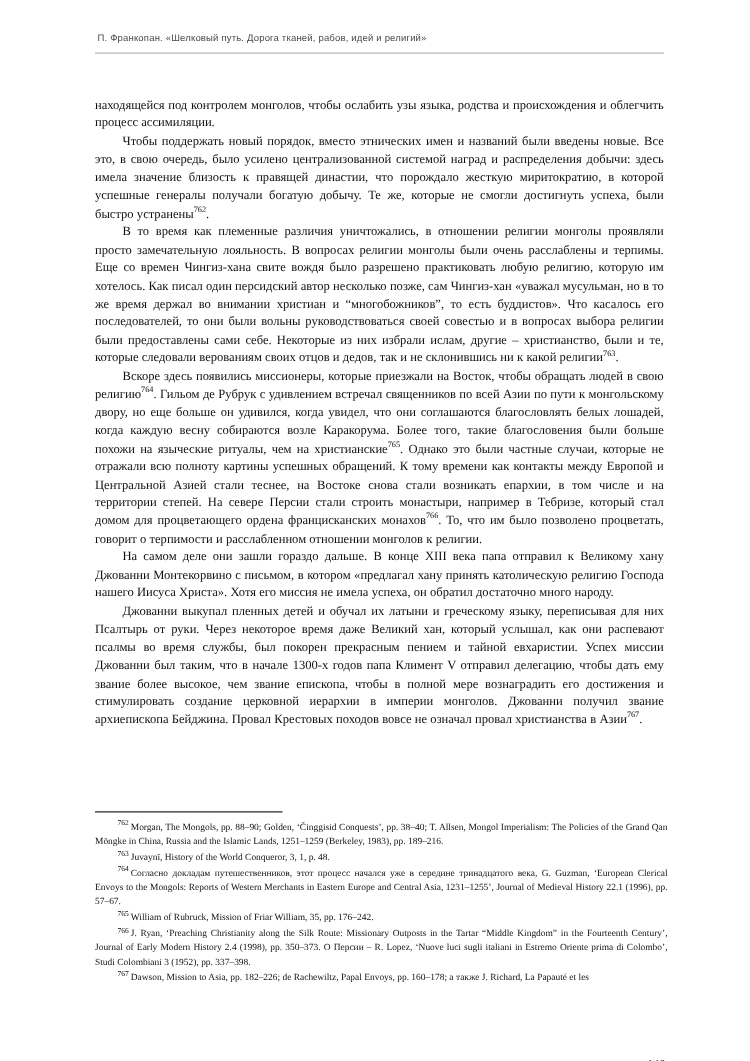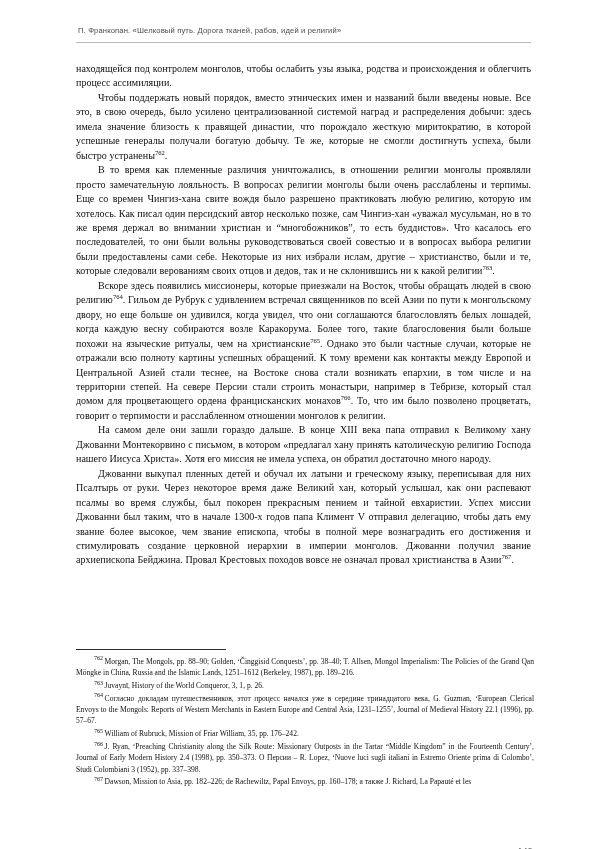--- a/index.html
+++ b/index.html
@@ -54,20 +54,21 @@
     margin: 0;
     font-size: 10.05px;
     line-height: 14.45px;
     text-align: justify;
     text-indent: 22px;
     hyphens: manual;
     word-spacing: 0.1px;
   }
   .para.no-indent {
     text-indent: 0;
+    margin-top: 16px;
   }
   sup {
     font-size: 6.6px;
     vertical-align: super;
     line-height: 0;
   }
 
   
   .fn-rule {
     position: absolute;
@@ -145,25 +146,25 @@
       <span>Джованни выкупал пленных детей и обучал их латыни и греческому языку, переписывая для них Псалтырь от руки. Через некоторое время даже Великий хан, который услышал, как они распевают псалмы во время службы, был покорен прекрасным пением и тайной евхаристии. Успех миссии Джованни был таким, что в начале 1300-х годов папа Климент V отправил делегацию, чтобы дать ему звание более высокое, чем звание епископа, чтобы в полной мере вознаградить его достижения и стимулировать создание церковной иерархии в империи монголов. Джованни получил звание архиепископа Бейджина. Провал Крестовых походов вовсе не означал провал христианства в Азии</span><sup>767</sup><span>.</span>
     </p>
 
   </div>
 
   <div class="fn-rule"></div>
 
   <div class="footnotes">
 
     <p class="fn">
-      <span class="fn-num">762</span><span>Morgan, The Mongols, pp. 88–90; Golden, ‘Činggisid Conquests’, pp. 38–40; T. Allsen, Mongol Imperialism: The Policies of the Grand Qan Möngke in China, Russia and the Islamic Lands, 1251–1612 (Berkeley, 1987), pp. 189–216.</span>
+      <span class="fn-num">762</span><span>Morgan, The Mongols, pp. 88–90; Golden, ‘Činggisid Conquests’, pp. 38–40; T. Allsen, Mongol Imperialism: The Policies of the Grand Qan Möngke in China, Russia and the Islamic Lands, 1251–1259 (Berkeley, 1983), pp. 189–216.</span>
     </p>
 
     <p class="fn">
-      <span class="fn-num">763</span><span>Juvaynī, History of the World Conqueror, 3, 1, p. 26.</span>
+      <span class="fn-num">763</span><span>Juvaynī, History of the World Conqueror, 3, 1, p. 48.</span>
     </p>
 
     <p class="fn">
       <span class="fn-num">764</span><span>Согласно докладам путешественников, этот процесс начался уже в середине тринадцатого века, G. Guzman, ‘European Clerical Envoys to the Mongols: Reports of Western Merchants in Eastern Europe and Central Asia, 1231–1255’, Journal of Medieval History 22.1 (1996), pp. 57–67.</span>
     </p>
 
     <p class="fn">
       <span class="fn-num">765</span><span>William of Rubruck, Mission of Friar William, 35, pp. 176–242.</span>
     </p>
 

